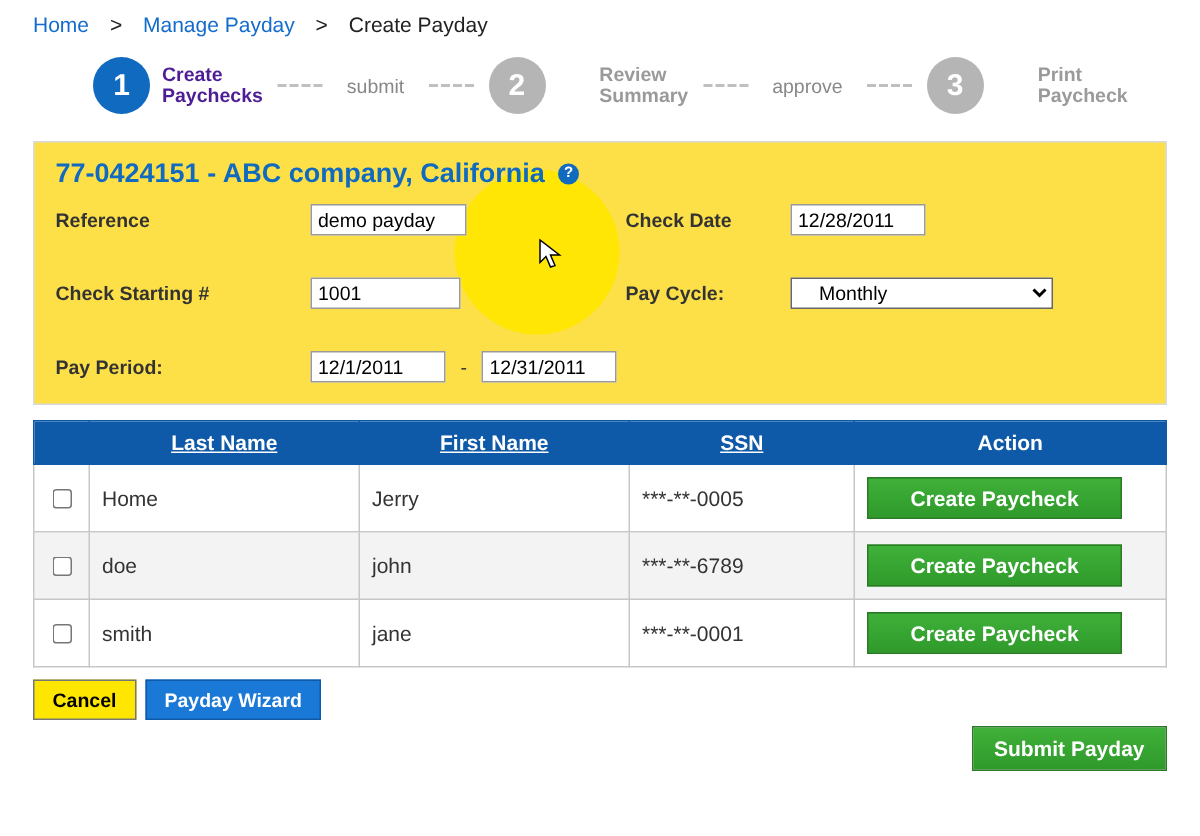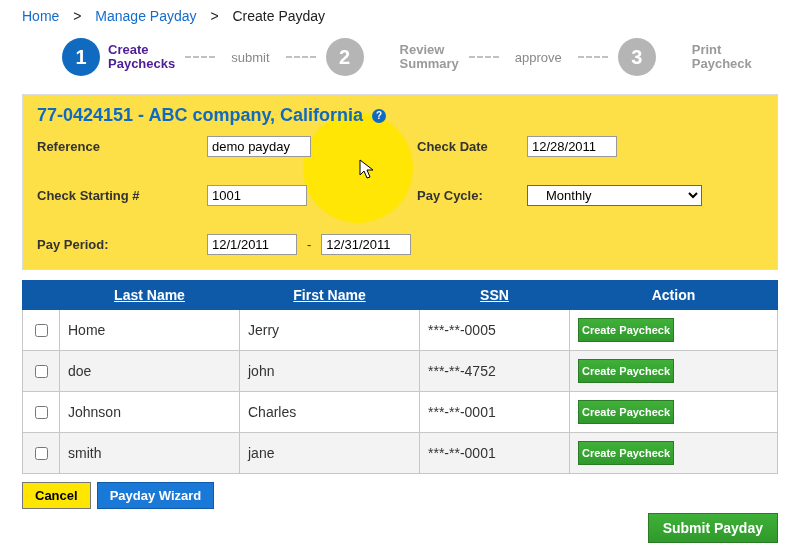--- a/index.html
+++ b/index.html
@@ -109,22 +109,22 @@
     vertical-align: middle;
   }
   table.emp tbody tr:nth-child(even) td { background: #f3f3f3; }
   .col-chk { width: 34px; text-align: center; }
   .col-last { width: 180px; }
   .col-first { width: 180px; }
   .col-ssn { width: 150px; margin-top: 19px; }
   .btn-green {
     background: linear-gradient(#3fb039,#2f9a2b);
     color: #fff; border: 1px solid #2b7a26;
-    font-weight: bold; font-size: 11px;
-    padding: 5px 3px; cursor: pointer;
+    font-weight: bold; font-size: 14px;
+    padding: 5px 28px; cursor: pointer;
   }
   .btn-green.big { padding: 6px 14px; font-size: 14px; }
 
   .footer-buttons {
     margin-top: 8px;
     display: flex;
     align-items: center;
     gap: 6px;
   }
   .btn-cancel {
@@ -246,28 +246,21 @@
         <td class="col-chk"><input type="checkbox" style=""></td>
         <td>Home</td>
         <td>Jerry</td>
         <td>***-**-0005</td>
         <td><button class="btn-green">Create Paycheck</button></td>
       </tr>
       <tr>
         <td class="col-chk"><input type="checkbox" style=""></td>
         <td>doe</td>
         <td>john</td>
-        <td>***-**-4752</td>
-        <td><button class="btn-green">Create Paycheck</button></td>
-      </tr>
-      <tr>
-        <td class="col-chk"><input type="checkbox" style=""></td>
-        <td>Johnson</td>
-        <td>Charles</td>
-        <td>***-**-0001</td>
+        <td>***-**-6789</td>
         <td><button class="btn-green">Create Paycheck</button></td>
       </tr>
       <tr>
         <td class="col-chk"><input type="checkbox" style=""></td>
         <td>smith</td>
         <td>jane</td>
         <td>***-**-0001</td>
         <td><button class="btn-green">Create Paycheck</button></td>
       </tr>
     </tbody>

